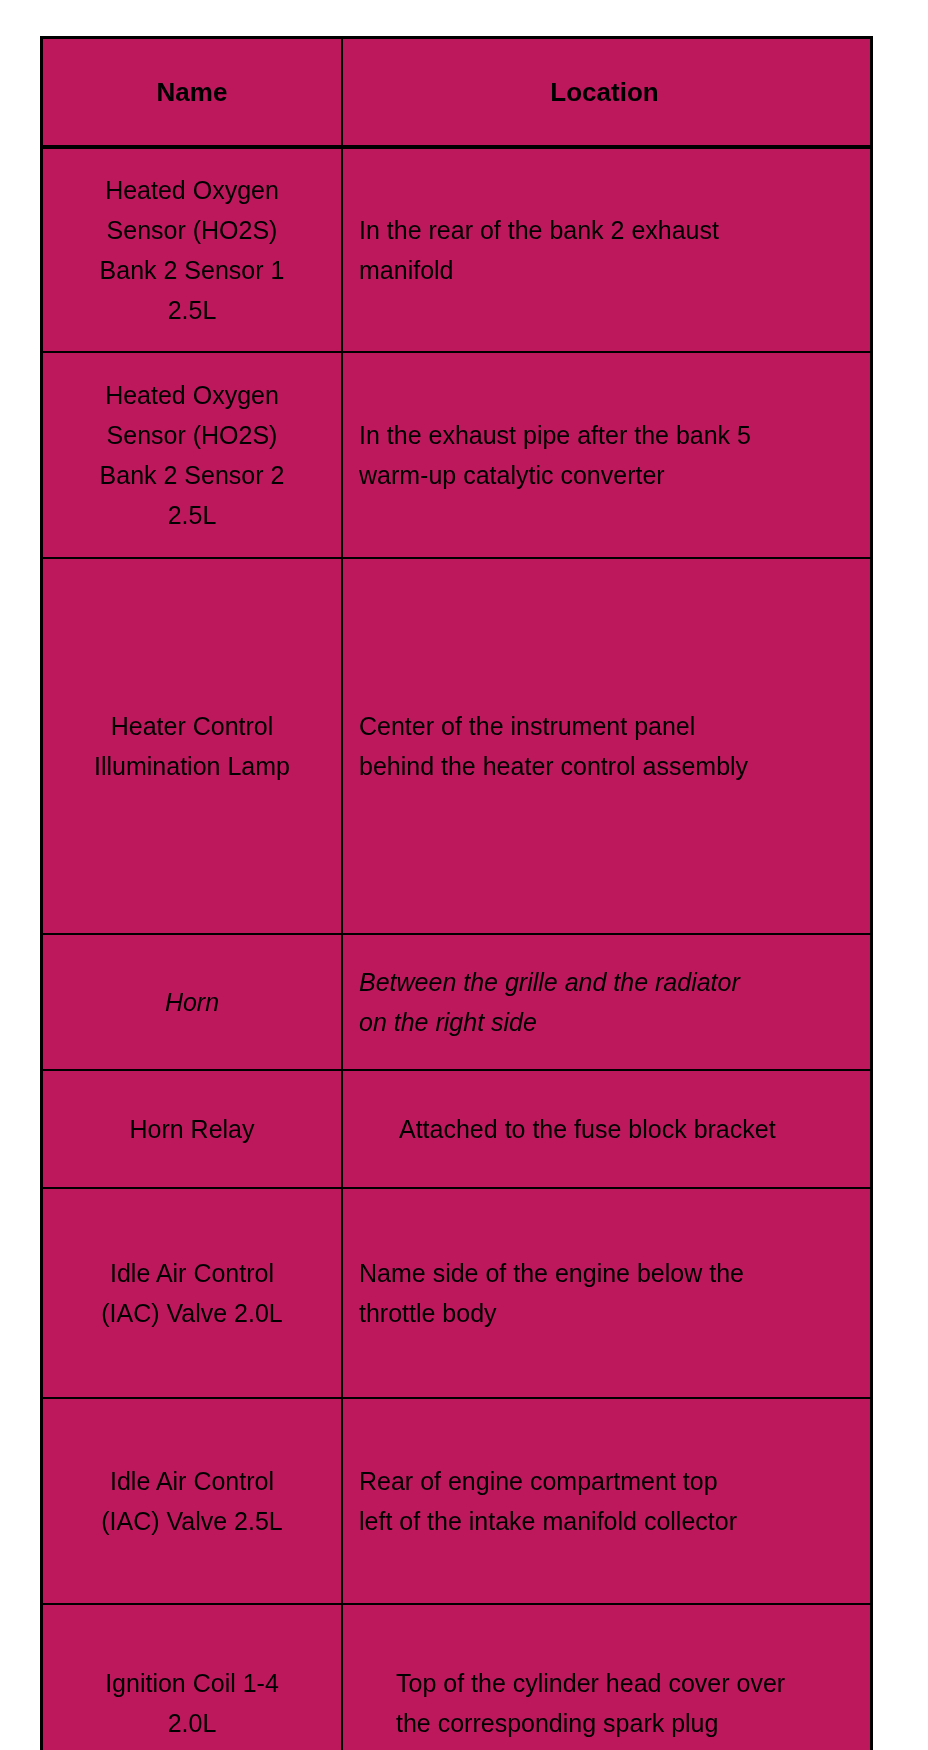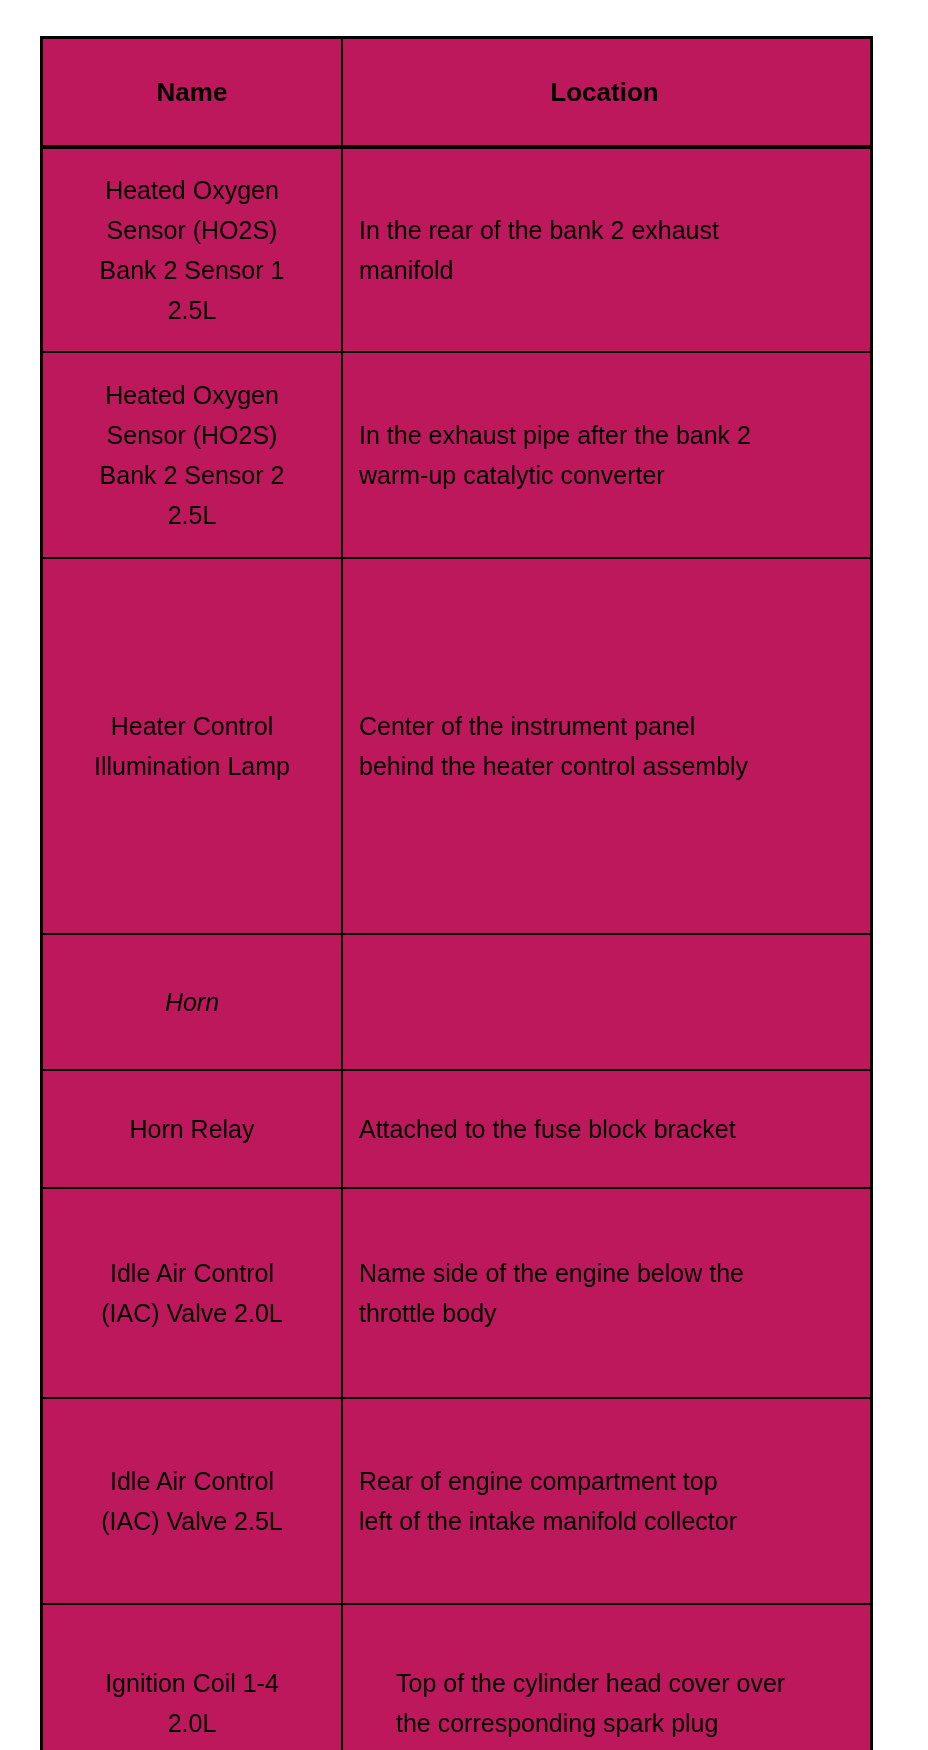--- a/index.html
+++ b/index.html
@@ -50,21 +50,21 @@
     font-weight: bold;
     font-size: 26px;
     justify-content: center;
     text-align: center;
   }
   .h-hdr { height: 110px; }
   .h-r0  { height: 204px; }
   .h-r1  { height: 206px; }
   .h-r2  { height: 376px; }
   .h-r3  { height: 136px; font-style: italic; }
-  .h-r4  { height: 118px; }
+  .h-r4  { height: 118px; gap: 40px; }
   .h-r5  { height: 210px; }
   .h-r6  { height: 206px; }
   .h-r7  { height: 196px; gap: 37px; }
 </style>
 </head>
 <body>
 
 <div class="doc-table">
 
   <div class="row header-row h-hdr">
@@ -79,33 +79,35 @@
 2.5L</div>
     <div class="cell loc-cell">In the rear of the bank 2 exhaust
 manifold</div>
   </div>
 
   <div class="row h-r1">
     <div class="cell name-cell">Heated Oxygen
 Sensor (HO2S)
 Bank 2 Sensor 2
 2.5L</div>
-    <div class="cell loc-cell">In the exhaust pipe after the bank 2
+    <div class="cell loc-cell">In the exhaust pipe after the bank 5
 warm-up catalytic converter</div>
   </div>
 
   <div class="row h-r2">
     <div class="cell name-cell">Heater Control
 Illumination Lamp</div>
     <div class="cell loc-cell">Center of the instrument panel
 behind the heater control assembly</div>
   </div>
 
   <div class="row h-r3">
     <div class="cell name-cell">Horn</div>
+    <div class="cell loc-cell">Between the grille and the radiator
+on the right side</div>
   </div>
 
   <div class="row h-r4">
     <div class="cell name-cell">Horn Relay</div>
     <div class="cell loc-cell">Attached to the fuse block bracket</div>
   </div>
 
   <div class="row h-r5">
     <div class="cell name-cell">Idle Air Control
 (IAC) Valve 2.0L</div>

